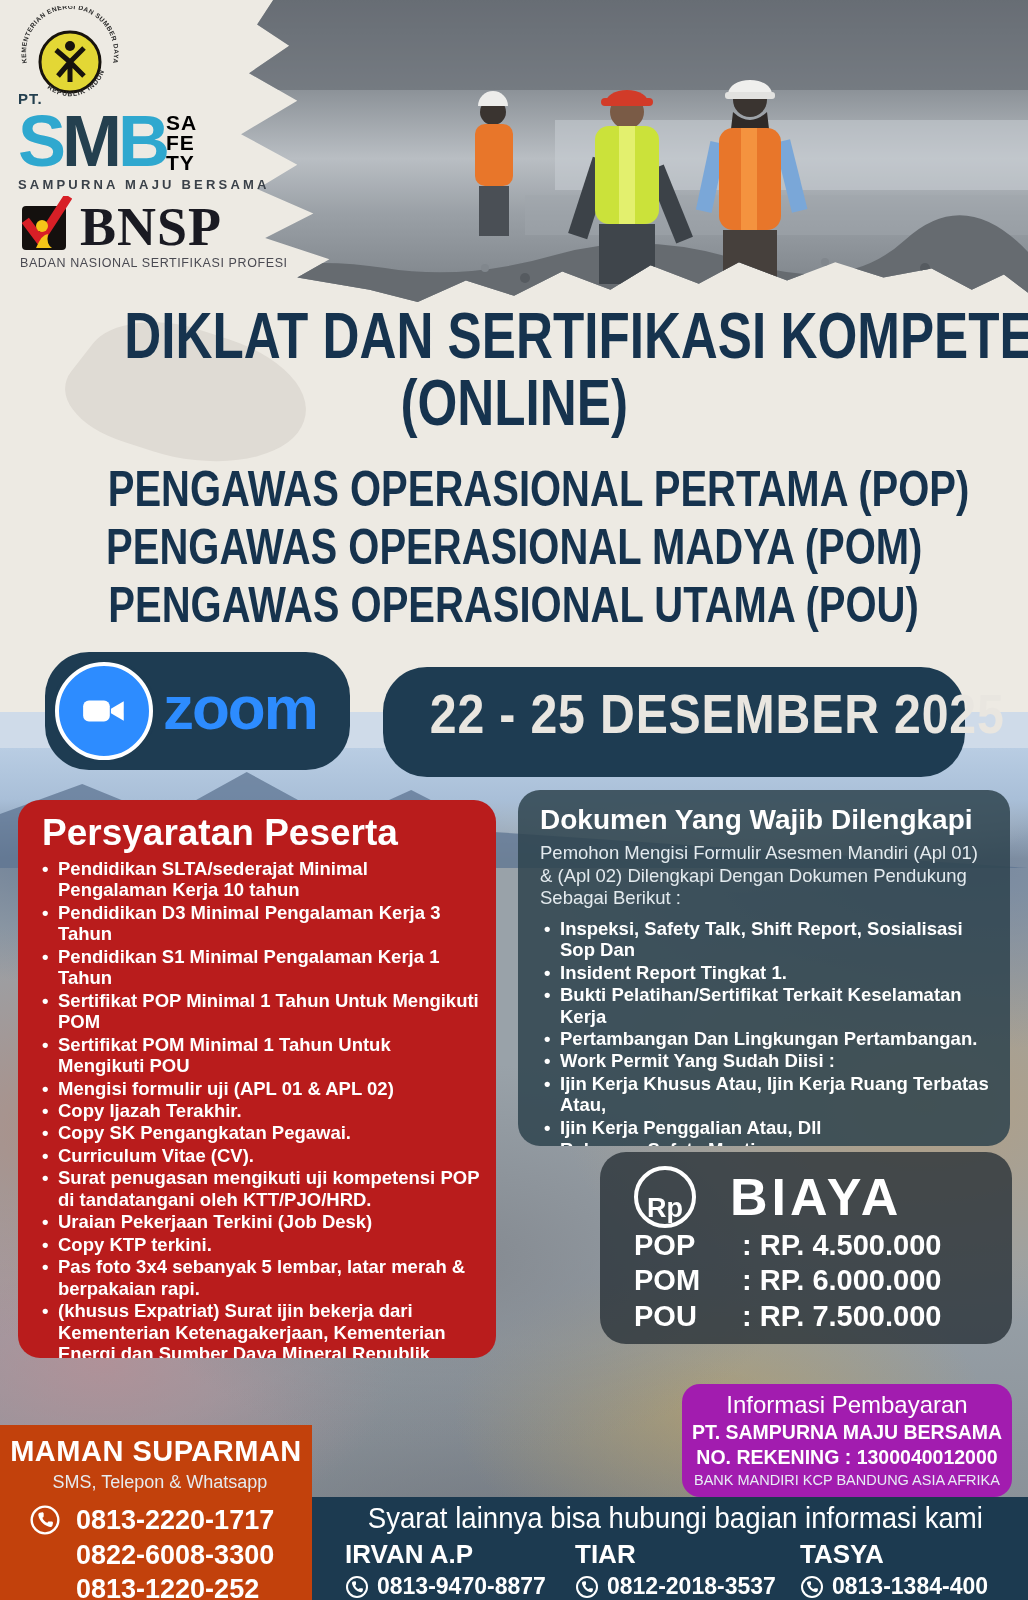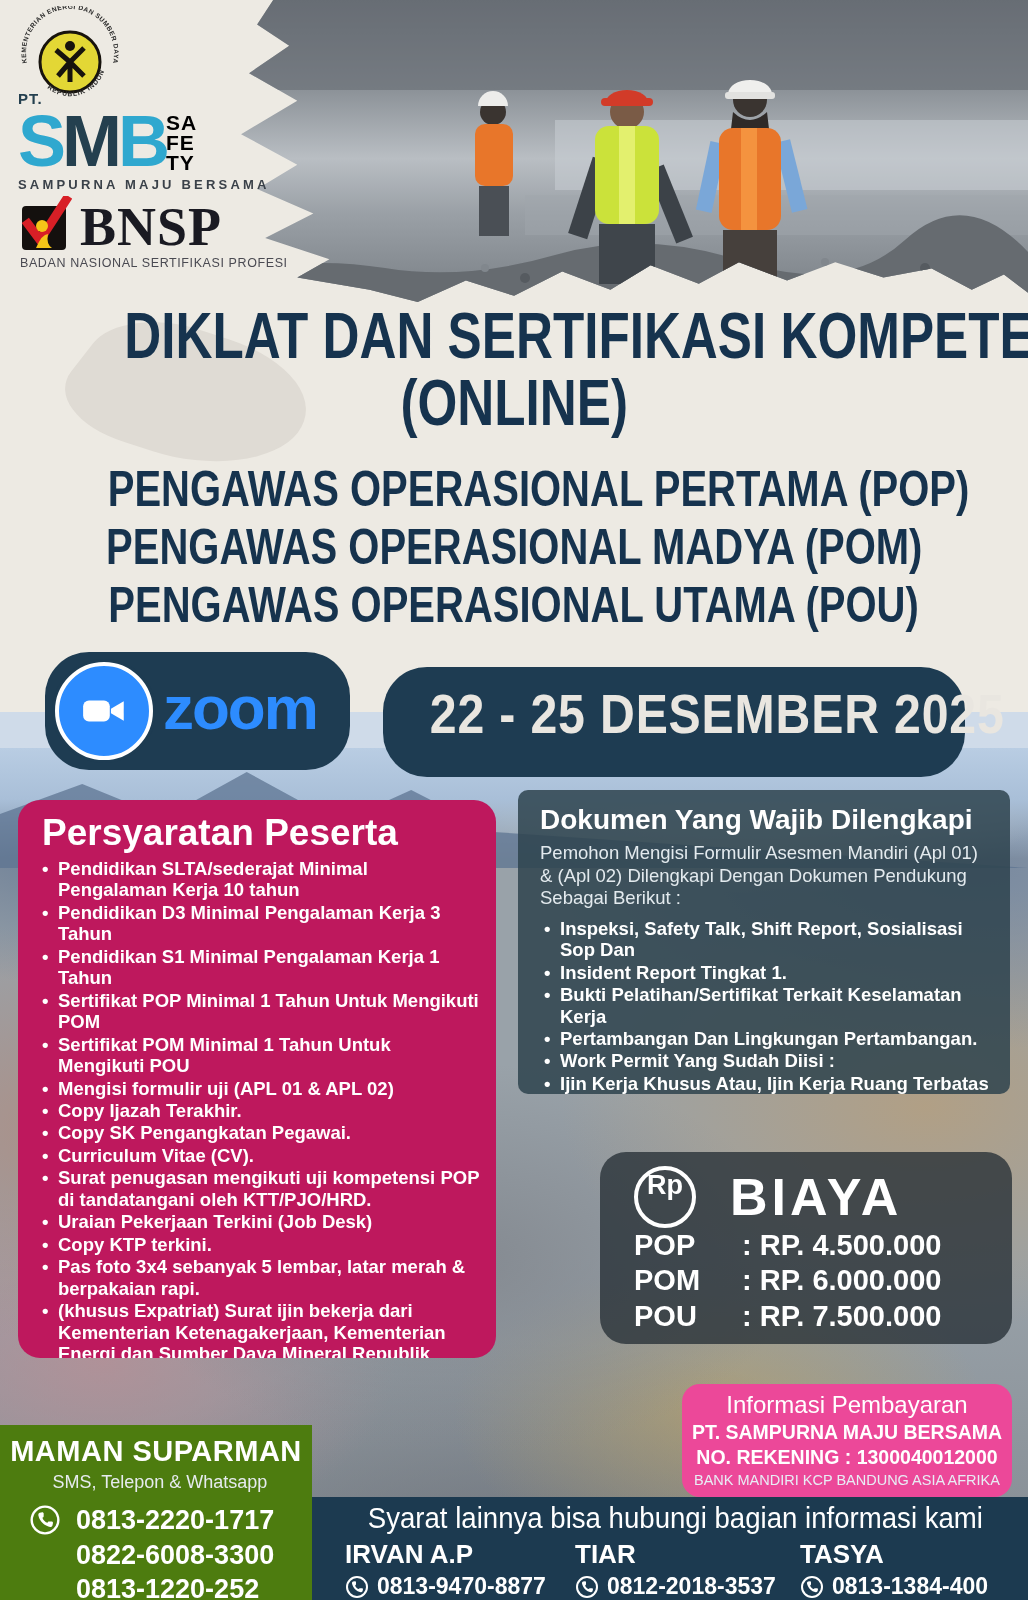--- a/index.html
+++ b/index.html
@@ -53,44 +53,44 @@
   }
   .mtn1{position:absolute;left:0;top:748px;width:1028px;height:120px;
     background:#5D7492;clip-path:polygon(0 100%,0 55%,8% 30%,16% 58%,24% 20%,33% 62%,40% 35%,48% 70%,100% 100%);opacity:.75;}
   
   .zoom-pill{position:absolute;left:45px;top:652px;width:305px;height:118px;background:#1E3C52;border-radius:44px;display:flex;align-items:center;}
   .zoom-circle{position:absolute;left:10px;top:10px;width:98px;height:98px;border-radius:50%;background:#2D8CFF;border:4px solid #fff;box-sizing:border-box;display:flex;align-items:center;justify-content:center;box-shadow:0 0 0 3px #1E3C52;}
   .zoom-word{position:absolute;left:118px;top:0;height:118px;line-height:112px;font-size:62px;font-weight:bold;color:#2D8CFF;letter-spacing:-2px;}
   .date-pill{position:absolute;left:383px;top:667px;width:582px;height:110px;background:#1E3C52;border-radius:44px;text-align:center;}
   .date-pill .cond{font-size:56px;font-weight:bold;color:#E9E6E0;line-height:93px;transform:scaleX(0.86);letter-spacing:1px;}
   
-  .panel-left{position:absolute;left:18px;top:800px;width:478px;height:558px;background:#be185d;border-radius:22px;box-sizing:border-box;padding:12px 16px 10px 20px;color:#fff;overflow:hidden;}
+  .panel-left{position:absolute;left:18px;top:800px;width:478px;height:558px;background:#b91c1c;border-radius:22px;box-sizing:border-box;padding:12px 16px 10px 20px;color:#fff;overflow:hidden;}
   .panel-left h2{margin:0 0 4px 4px;font-size:37px;font-weight:bold;}
   .blist{list-style:none;margin:0;padding:0;font-size:18.5px;font-weight:bold;line-height:1.16;}
   .blist li{position:relative;padding-left:20px;margin-bottom:1px;}
   .blist li::before{content:"•";position:absolute;left:4px;}
   
-  .panel-right{position:absolute;left:518px;top:790px;width:492px;height:304px;background:rgba(44,66,76,0.84);border-radius:10px;box-sizing:border-box;padding:14px 18px 10px 22px;color:#fff;overflow:hidden;}
+  .panel-right{position:absolute;left:518px;top:790px;width:492px;height:356px;background:rgba(44,66,76,0.84);border-radius:22px;box-sizing:border-box;padding:14px 18px 10px 22px;color:#fff;overflow:hidden;}
   .panel-right h2{margin:0 0 6px 0;font-size:28px;font-weight:bold;}
   .panel-right .intro{font-size:18.5px;font-weight:normal;color:#E3EAEE;line-height:1.22;margin-bottom:8px;}
   
   .biaya{position:absolute;left:600px;top:1152px;width:412px;height:192px;background:rgba(38,48,54,0.78);border-radius:26px;box-sizing:border-box;padding:14px 20px;color:#fff;}
   .biaya-head{display:flex;align-items:center;gap:34px;margin-left:14px;}
-  .rp-circle{width:62px;height:62px;border-radius:50%;border:4px solid #fff;display:flex;align-items:flex-start;justify-content:center;font-size:27px;font-weight:bold;color:#fff;box-sizing:border-box;}
+  .rp-circle{width:62px;height:62px;border-radius:50%;border:4px solid #fff;display:flex;align-items:flex-end;justify-content:center;font-size:27px;font-weight:bold;color:#fff;box-sizing:border-box;}
   .biaya-title{font-size:52px;font-weight:bold;letter-spacing:4px;}
   .price-row{display:flex;font-size:29px;font-weight:bold;line-height:1.22;}
   .price-row .lbl{width:108px;margin-left:14px;}
   
-  .info-pay{position:absolute;left:682px;top:1384px;width:330px;height:113px;background:#ec4899;border-radius:18px;color:#fff;text-align:center;box-sizing:border-box;padding-top:7px;}
+  .info-pay{position:absolute;left:682px;top:1384px;width:330px;height:113px;background:#a21caf;border-radius:18px;color:#fff;text-align:center;box-sizing:border-box;padding-top:7px;}
   .info-pay .l1{font-size:24px;font-weight:normal;}
   .info-pay .l2{font-size:19.5px;font-weight:bold;margin-top:2px;}
   .info-pay .l3{font-size:19.5px;font-weight:bold;margin-top:2px;}
   .info-pay .l4{font-size:14.5px;font-weight:normal;margin-top:3px;color:#E8EDF5;}
   
-  .contact-left{position:absolute;left:0;top:1425px;width:312px;height:175px;background:#4d7c0f;color:#fff;box-sizing:border-box;padding:10px 0 0 0;z-index:3;}
+  .contact-left{position:absolute;left:0;top:1425px;width:312px;height:175px;background:#c2410c;color:#fff;box-sizing:border-box;padding:10px 0 0 0;z-index:3;}
   .contact-left .name{text-align:center;font-size:29px;font-weight:bold;letter-spacing:.5px;}
   .contact-left .sub{text-align:center;font-size:18px;font-weight:normal;color:#E6EBEF;margin-top:4px;padding-left:8px;}
   .phone-rows{margin-top:10px;margin-left:28px;}
   .phone-row{display:flex;align-items:center;gap:14px;font-size:27px;font-weight:bold;line-height:1.28;}
   .phone-row .ph-sp{width:34px;flex:0 0 34px;display:flex;align-items:center;justify-content:center;}
   
   .strip{position:absolute;left:0;top:1497px;width:1028px;height:103px;background:#1C3A50;color:#fff;z-index:2;}
   .strip .note{position:absolute;left:330px;top:4px;width:690px;text-align:center;font-size:30px;font-weight:normal;}
   .strip .note .cond{transform:scaleX(0.92);}
   .strip-contacts{position:absolute;left:345px;top:42px;width:675px;display:flex;}

